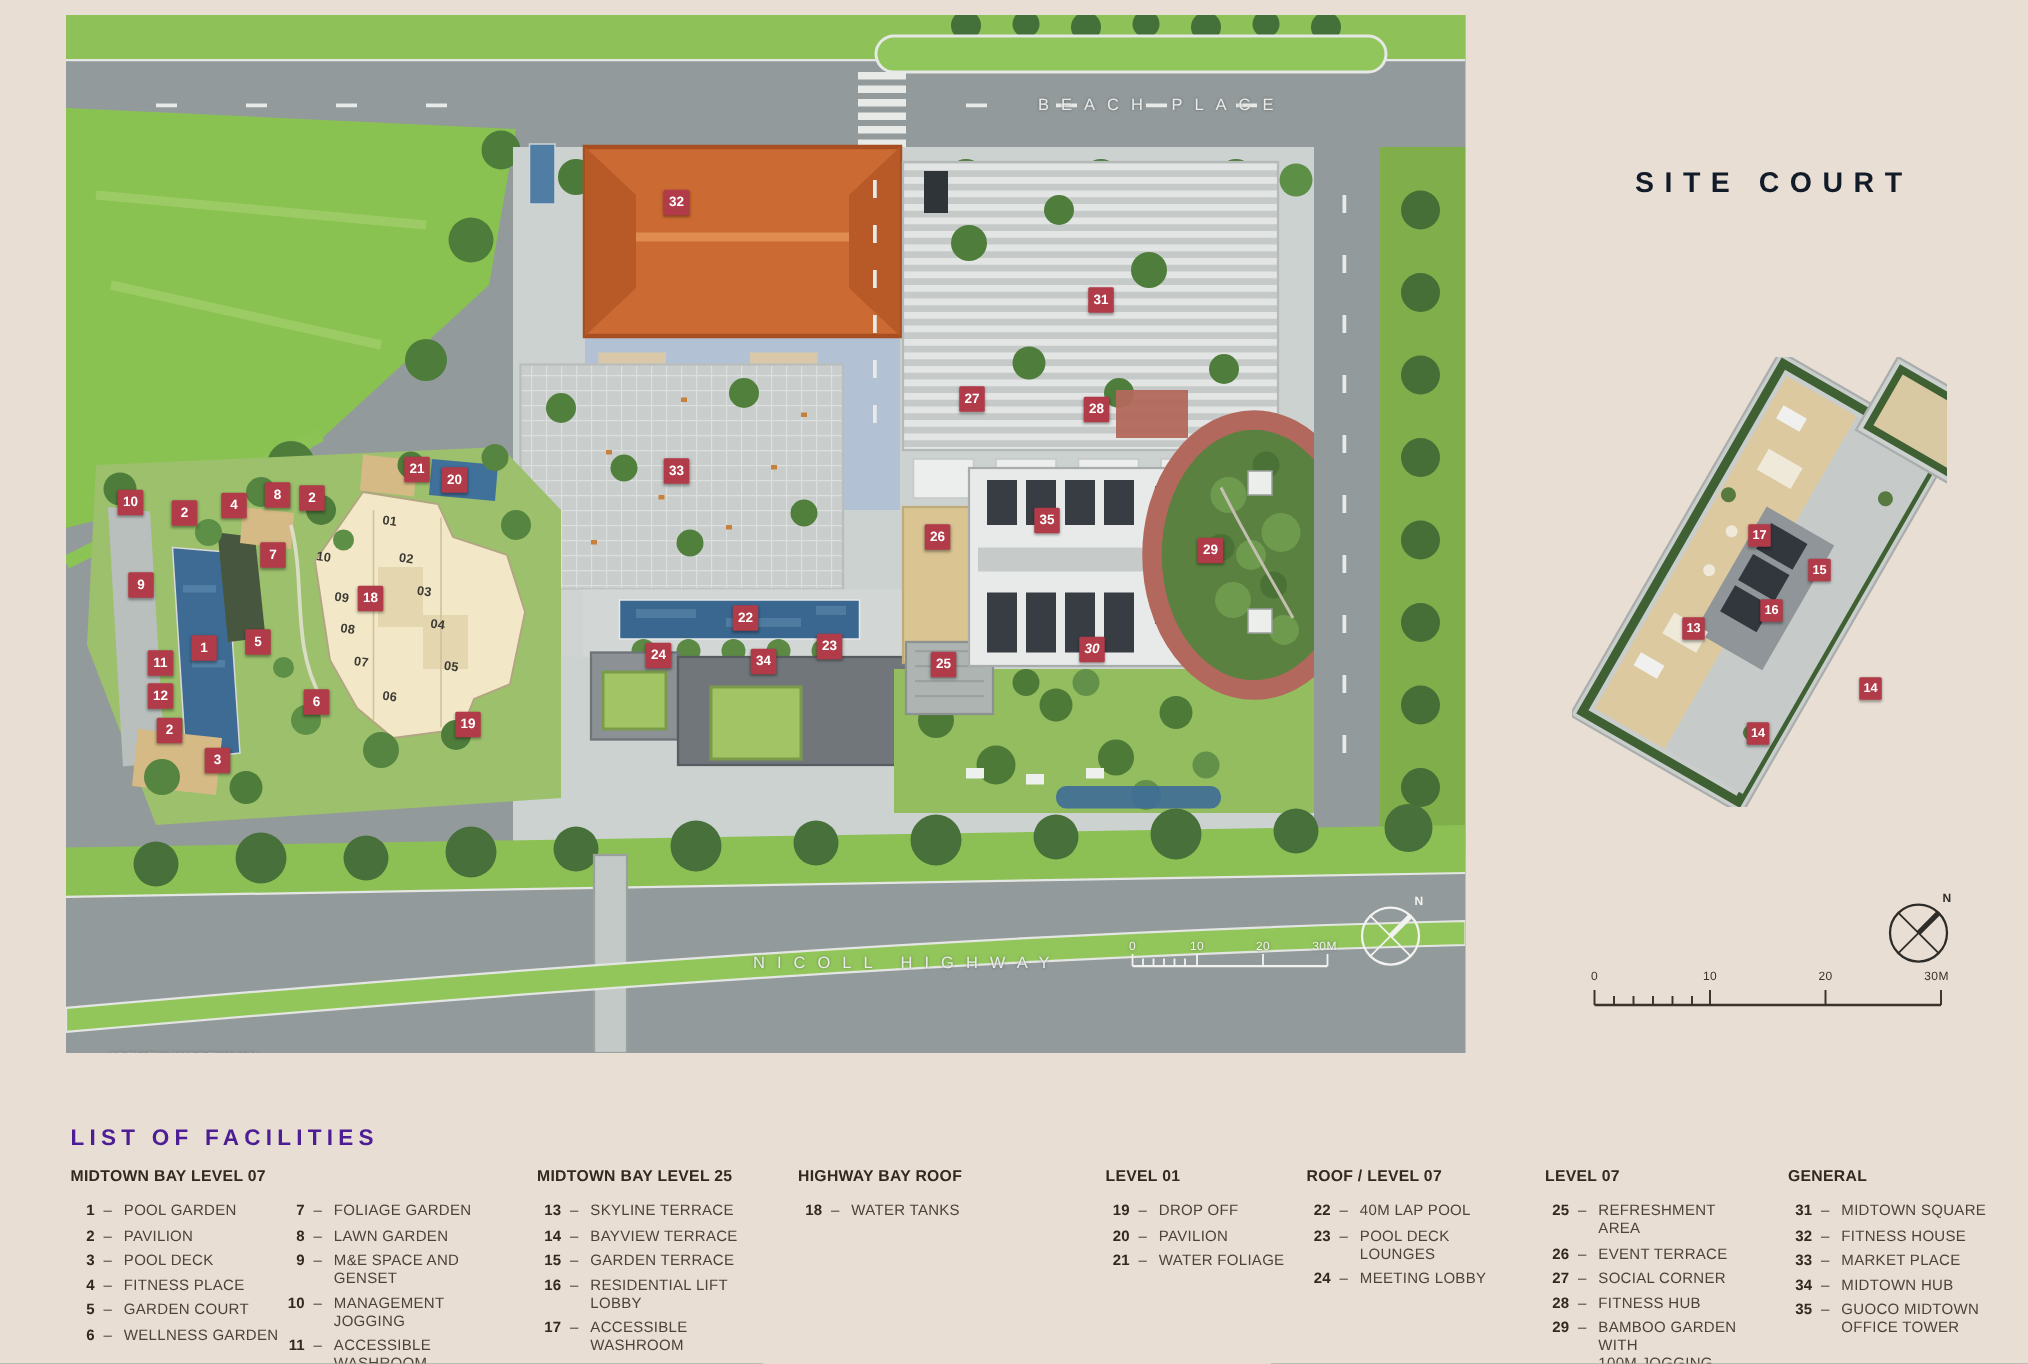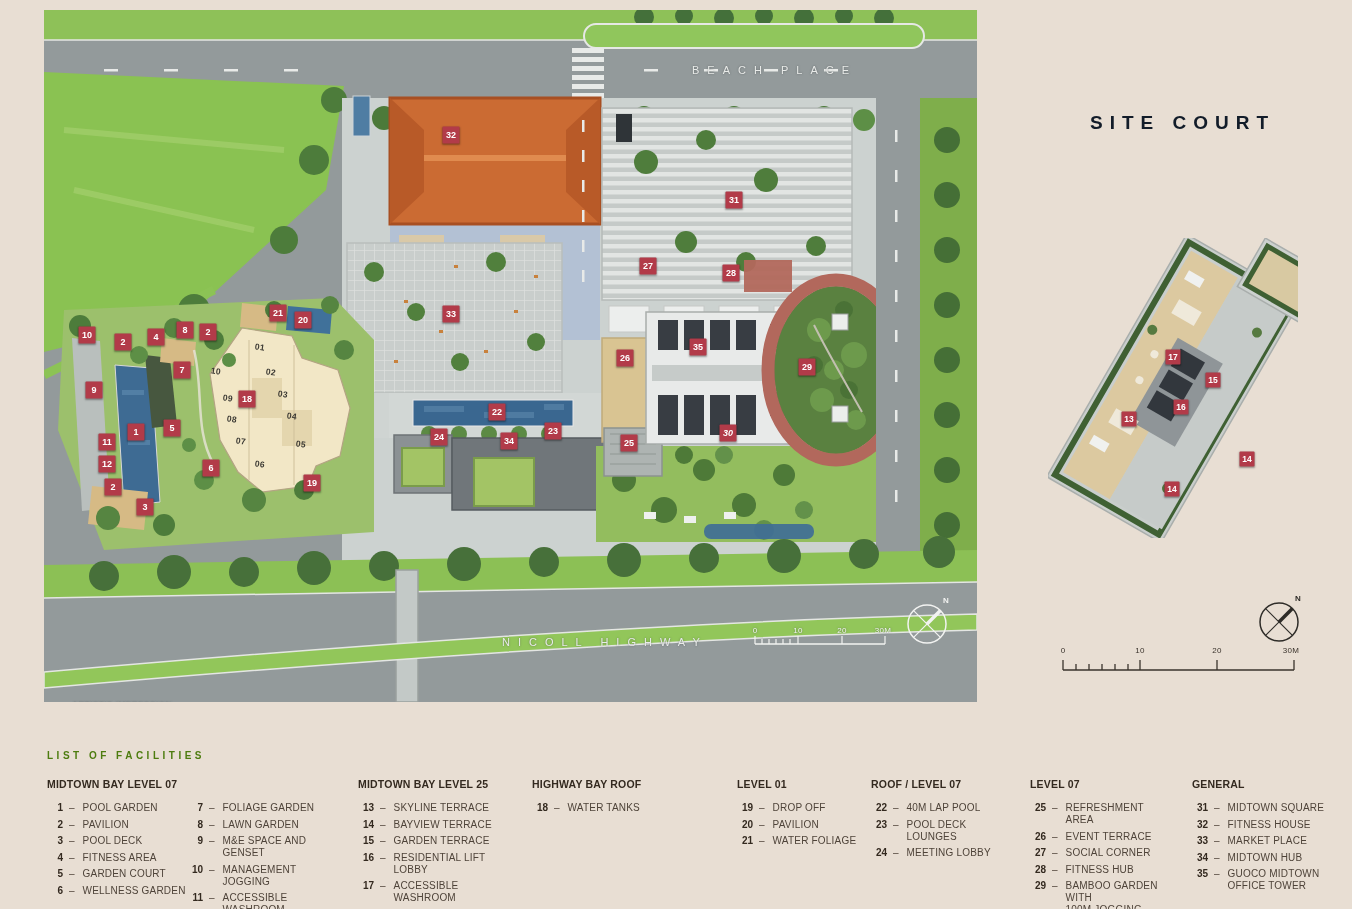--- a/index.html
+++ b/index.html
@@ -47,22 +47,22 @@
   
   #site-plan-title{
     position:absolute;left:1090px;top:112px;color:#121c29;
     font-size:19px;font-weight:600;letter-spacing:7px;white-space:nowrap;
   }
   #inset{position:absolute;left:1048px;top:238px;width:250px;height:300px;}
   #inset svg{position:absolute;left:0;top:0;}
   #inset-markers{position:absolute;left:0;top:0;width:100%;height:100%;}
   
   #legend-title{
-    position:absolute;left:47px;top:750px;color:#4d7c0f;
-    font-size:10px;font-weight:bold;letter-spacing:3.5px;
+    position:absolute;left:47px;top:750px;color:#4c1d95;
+    font-size:15px;font-weight:bold;letter-spacing:3.5px;
   }
   .legend-group{position:absolute;top:778px;}
   .fac-heading{
     font-size:10.5px;font-weight:bold;color:#33291f;letter-spacing:.2px;
     margin-bottom:12px;white-space:nowrap;
   }
   .fac-cols{display:flex;}
   .fac-col{width:140px;flex:none;}
   .fac-item{
     display:flex;font-size:10px;color:#4e4339;line-height:12px;
@@ -543,21 +543,21 @@
           <span class="fac-label">PAVILION</span>
         </div>
         <div class="fac-item">
           <span class="fac-num">3</span>
           <span class="fac-dash">–</span>
           <span class="fac-label">POOL DECK</span>
         </div>
         <div class="fac-item">
           <span class="fac-num">4</span>
           <span class="fac-dash">–</span>
-          <span class="fac-label">FITNESS AREA</span>
+          <span class="fac-label">FITNESS PLACE</span>
         </div>
         <div class="fac-item">
           <span class="fac-num">5</span>
           <span class="fac-dash">–</span>
           <span class="fac-label">GARDEN COURT</span>
         </div>
         <div class="fac-item">
           <span class="fac-num">6</span>
           <span class="fac-dash">–</span>
           <span class="fac-label">WELLNESS GARDEN</span>

